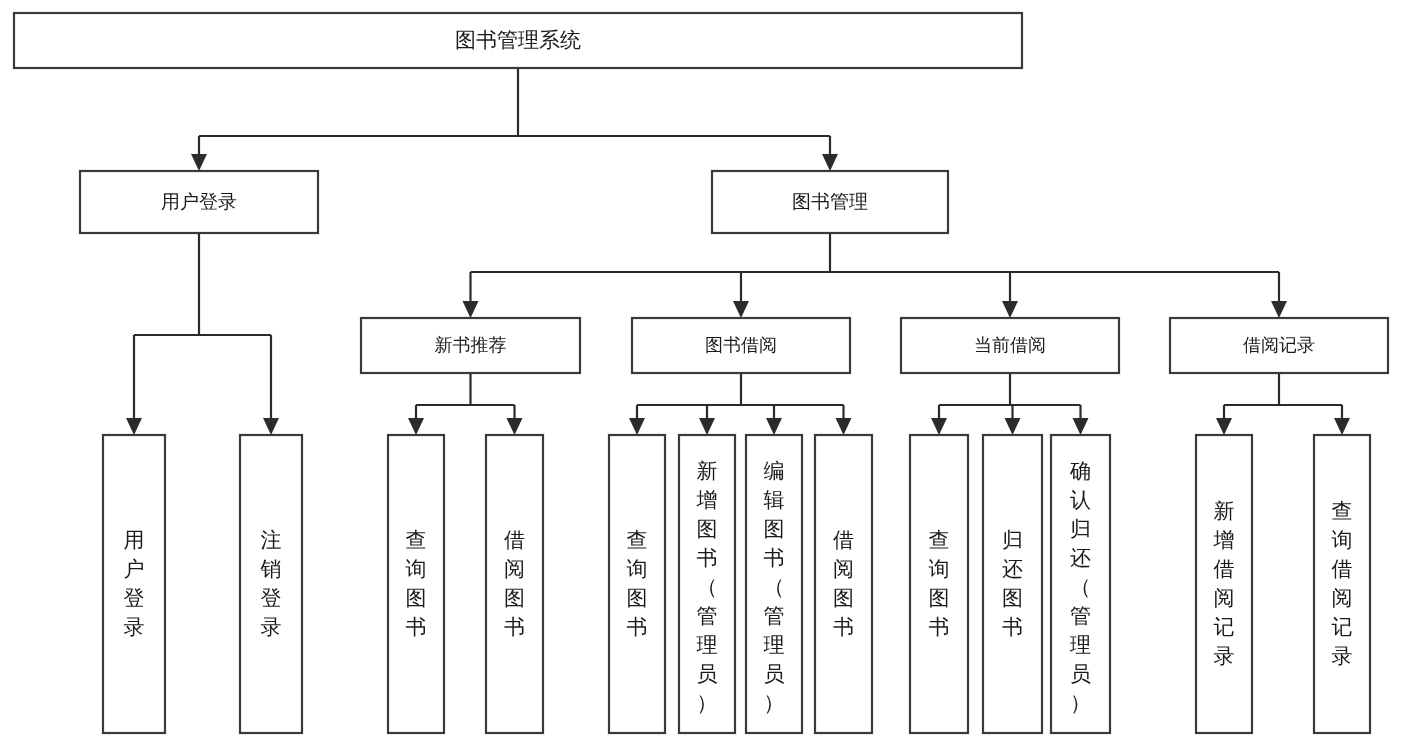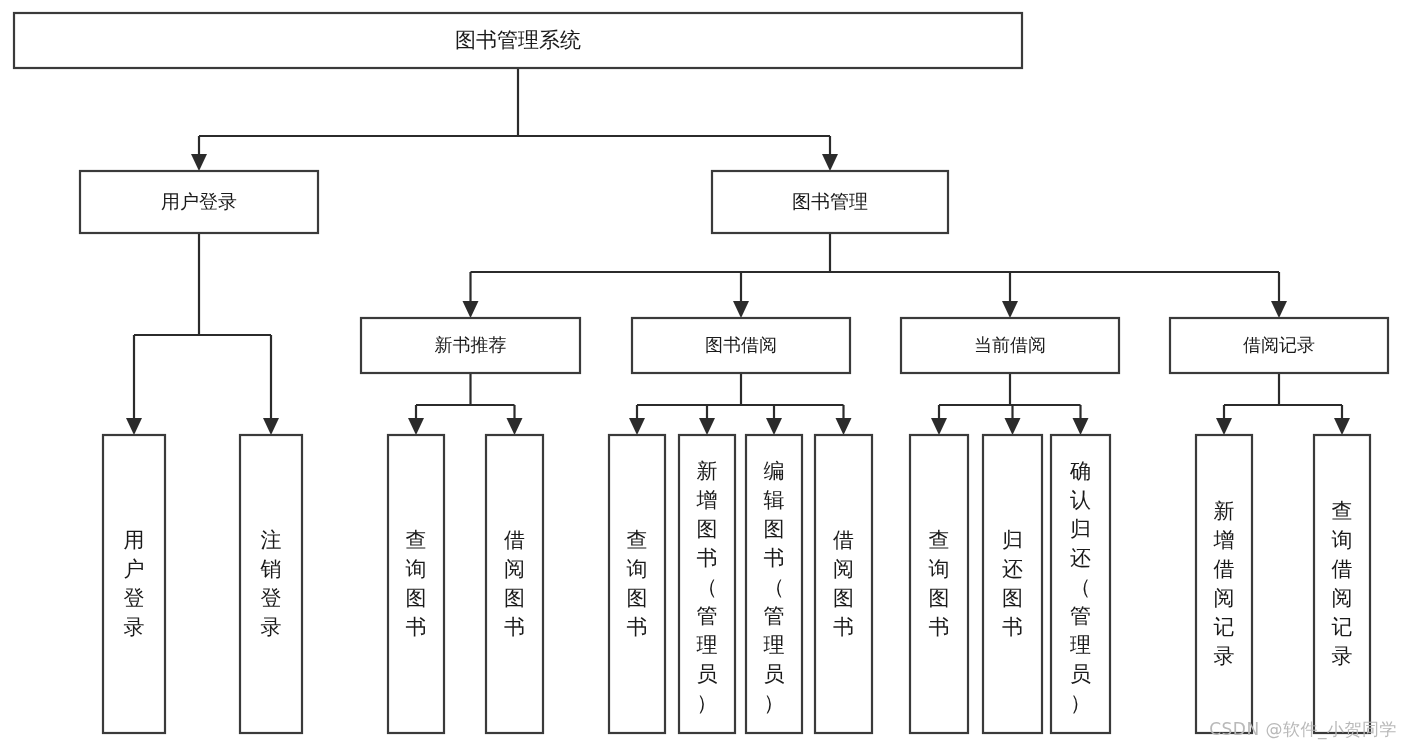--- a/index.html
+++ b/index.html
@@ -289,14 +289,13 @@
             <text x="1342" y="511.5" class="vlabel-char">查</text>
             <text x="1342" y="540.5" class="vlabel-char">询</text>
             <text x="1342" y="569.5" class="vlabel-char">借</text>
             <text x="1342" y="598.5" class="vlabel-char">阅</text>
             <text x="1342" y="627.5" class="vlabel-char">记</text>
             <text x="1342" y="656.5" class="vlabel-char">录</text>
           </g>
         </g>
       </g>
   </svg>
-  <div class="watermark">CSDN @软件_小贺同学</div>
 </div>
 
 </body></html>

